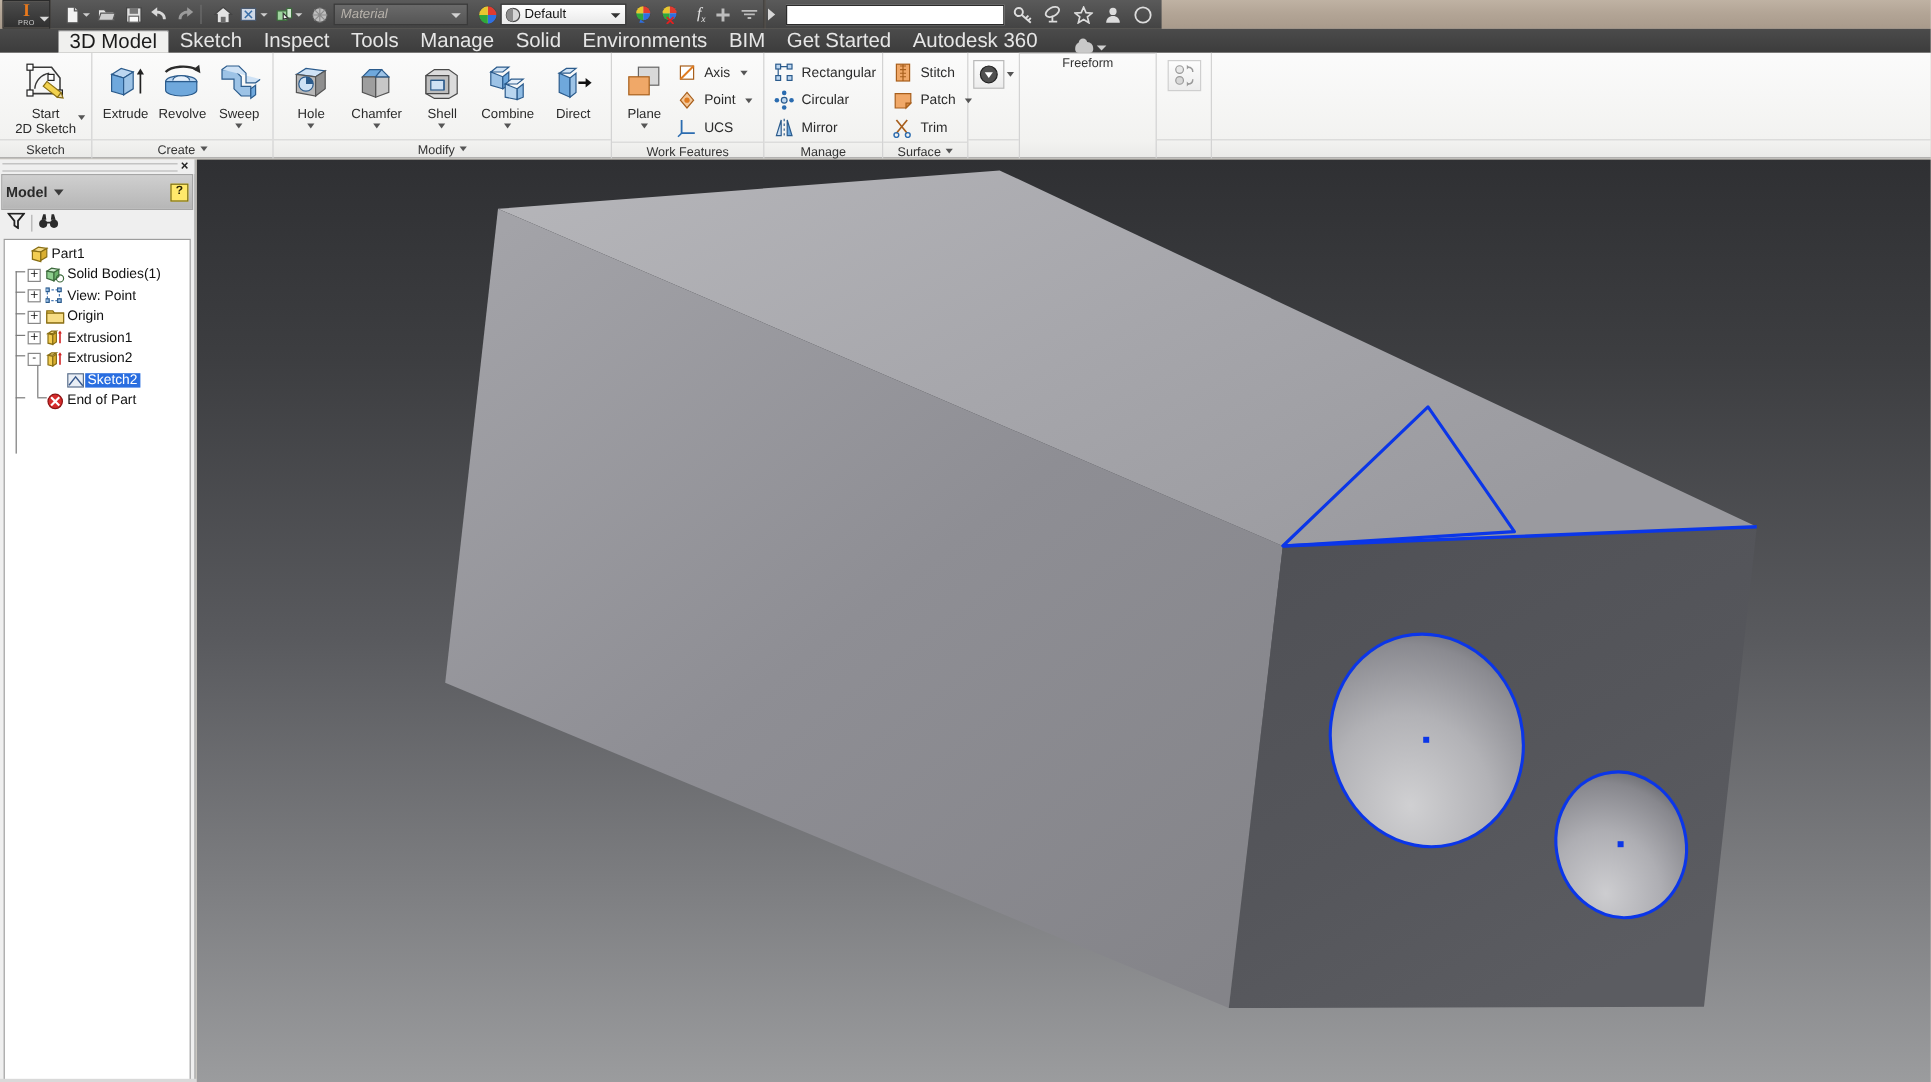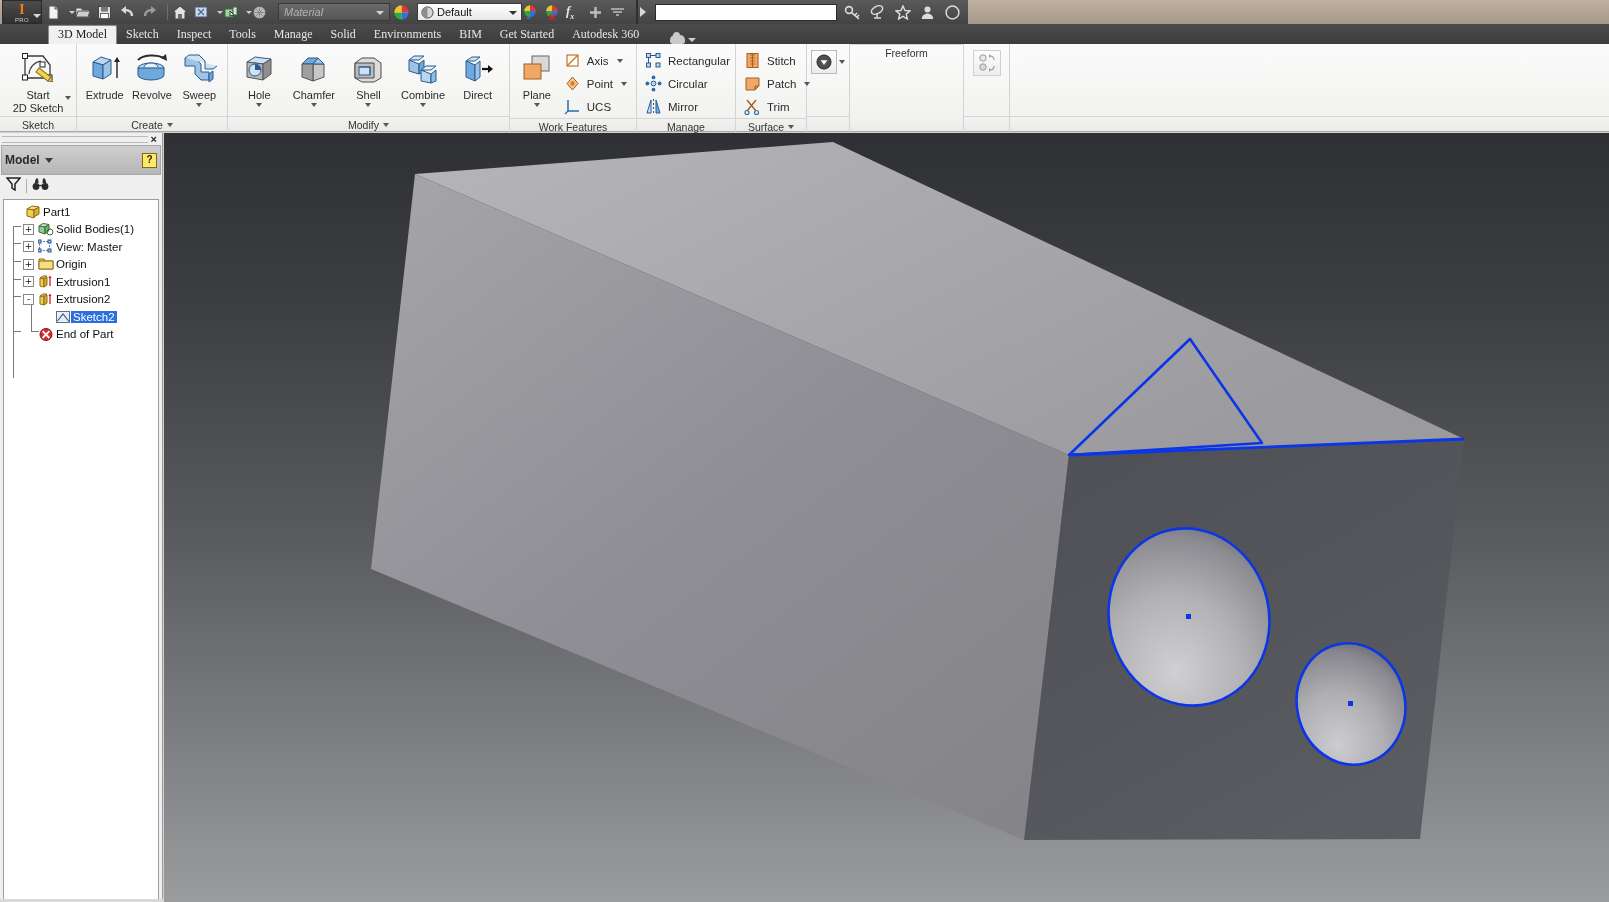--- a/index.html
+++ b/index.html
@@ -31,23 +31,22 @@
   .logo-pro {
     position: absolute; bottom: 0px; left: 0; width: 100%;
     text-align: center; font-size: 6px; color: #c9c9c9; letter-spacing: .3px;
   }
   .qat {
     height: 24px; background: linear-gradient(180deg,#5a5a5a,#434343);
     display: flex; align-items: center; padding: 0 4px; flex: none;
     border-left: 1px solid #2f2f2f; border-right: 1px solid #2f2f2f;
   }
   .qat-btn {
-    width: 22px; height: 20px; display: flex; align-items: center; justify-content: flex-start;
+    width: 22px; height: 20px; display: flex; align-items: center; justify-content: flex-end;
     position: relative;
-    font-weight: bold;
   }
   .qat-sep { width: 1px; height: 16px; background: #6e6e6e; margin: 0 4px; }
   .caret-sm {
     width: 0; height: 0; border-left: 3px solid transparent; border-right: 3px solid transparent;
     border-top: 3px solid #cfcfcf; margin-left: 1px; align-self: center;
   }
   .material-combo {
     width: 112px; height: 18px; margin-left: 4px;
     background: linear-gradient(180deg,#6a6a6a,#555);
     border: 1px solid #3a3a3a; display: flex; align-items: center;
@@ -90,22 +89,22 @@
   }
   .ti { width: 19px; height: 19px; display:flex; align-items:center; justify-content:center; }
 
   
   .tabstrip {
     position: absolute; top: 24px; left: 0; width: 1609px; height: 20px;
     background: linear-gradient(180deg,#4b4b4b,#3c3c3c);
     display: flex; align-items: flex-end; padding-left: 48px;
   }
   .tab {
-    font-size: 12px; color: #e6e6e6; padding: 2px 9px 3px 9px; height: 19px;
-    display: flex; align-items: center; white-space: nowrap; font-family: Liberation Serif, serif;
+    font-size: 17px; color: #e6e6e6; padding: 2px 9px 3px 9px; height: 19px;
+    display: flex; align-items: center; white-space: nowrap;
   }
   .tab.active {
     background: #f0f0ee; color: #1b1b1b;
     border: 1px solid #8a8a8a; border-bottom: none;
     border-radius: 2px 2px 0 0;
   }
   .tab-extra { display: flex; align-items: center; gap: 3px; padding-left: 22px; }
   .cloud-ic {
     width: 15px; height: 9px; background: #c9c9c9; border-radius: 5px 5px 3px 3px;
     position: relative;
@@ -800,21 +799,21 @@
         <span class="expander">+</span>
         <span class="tico">
           <svg width="16" height="15" viewBox="0 0 16 15">
               <rect x="1.5" y="2.5" width="10" height="9" fill="none" stroke="#4a7ab5" stroke-dasharray="2 1.4"></rect>
               <rect x="0" y="1" width="3" height="3" fill="#9bc0e8" stroke="#2b5b8c"></rect>
               <rect x="10" y="1" width="3" height="3" fill="#9bc0e8" stroke="#2b5b8c"></rect>
               <rect x="0" y="10" width="3" height="3" fill="#9bc0e8" stroke="#2b5b8c"></rect>
               <rect x="10" y="10" width="3" height="3" fill="#9bc0e8" stroke="#2b5b8c"></rect>
             </svg>
         </span>
-        <span class="tlb">View: Master</span>
+        <span class="tlb">View: Point</span>
       </div>
 
       <div class="tnode" style="padding-left:17px">
         <span class="expander">+</span>
         <span class="tico">
           <svg width="16" height="14" viewBox="0 0 16 14">
               <path d="M1 2h5l1.4 2H15v8H1z" fill="#f2cd52" stroke="#8a6f14"></path>
               <path d="M1 4h14v8H1z" fill="#f7dd85" stroke="#8a6f14"></path>
             </svg>
         </span>

